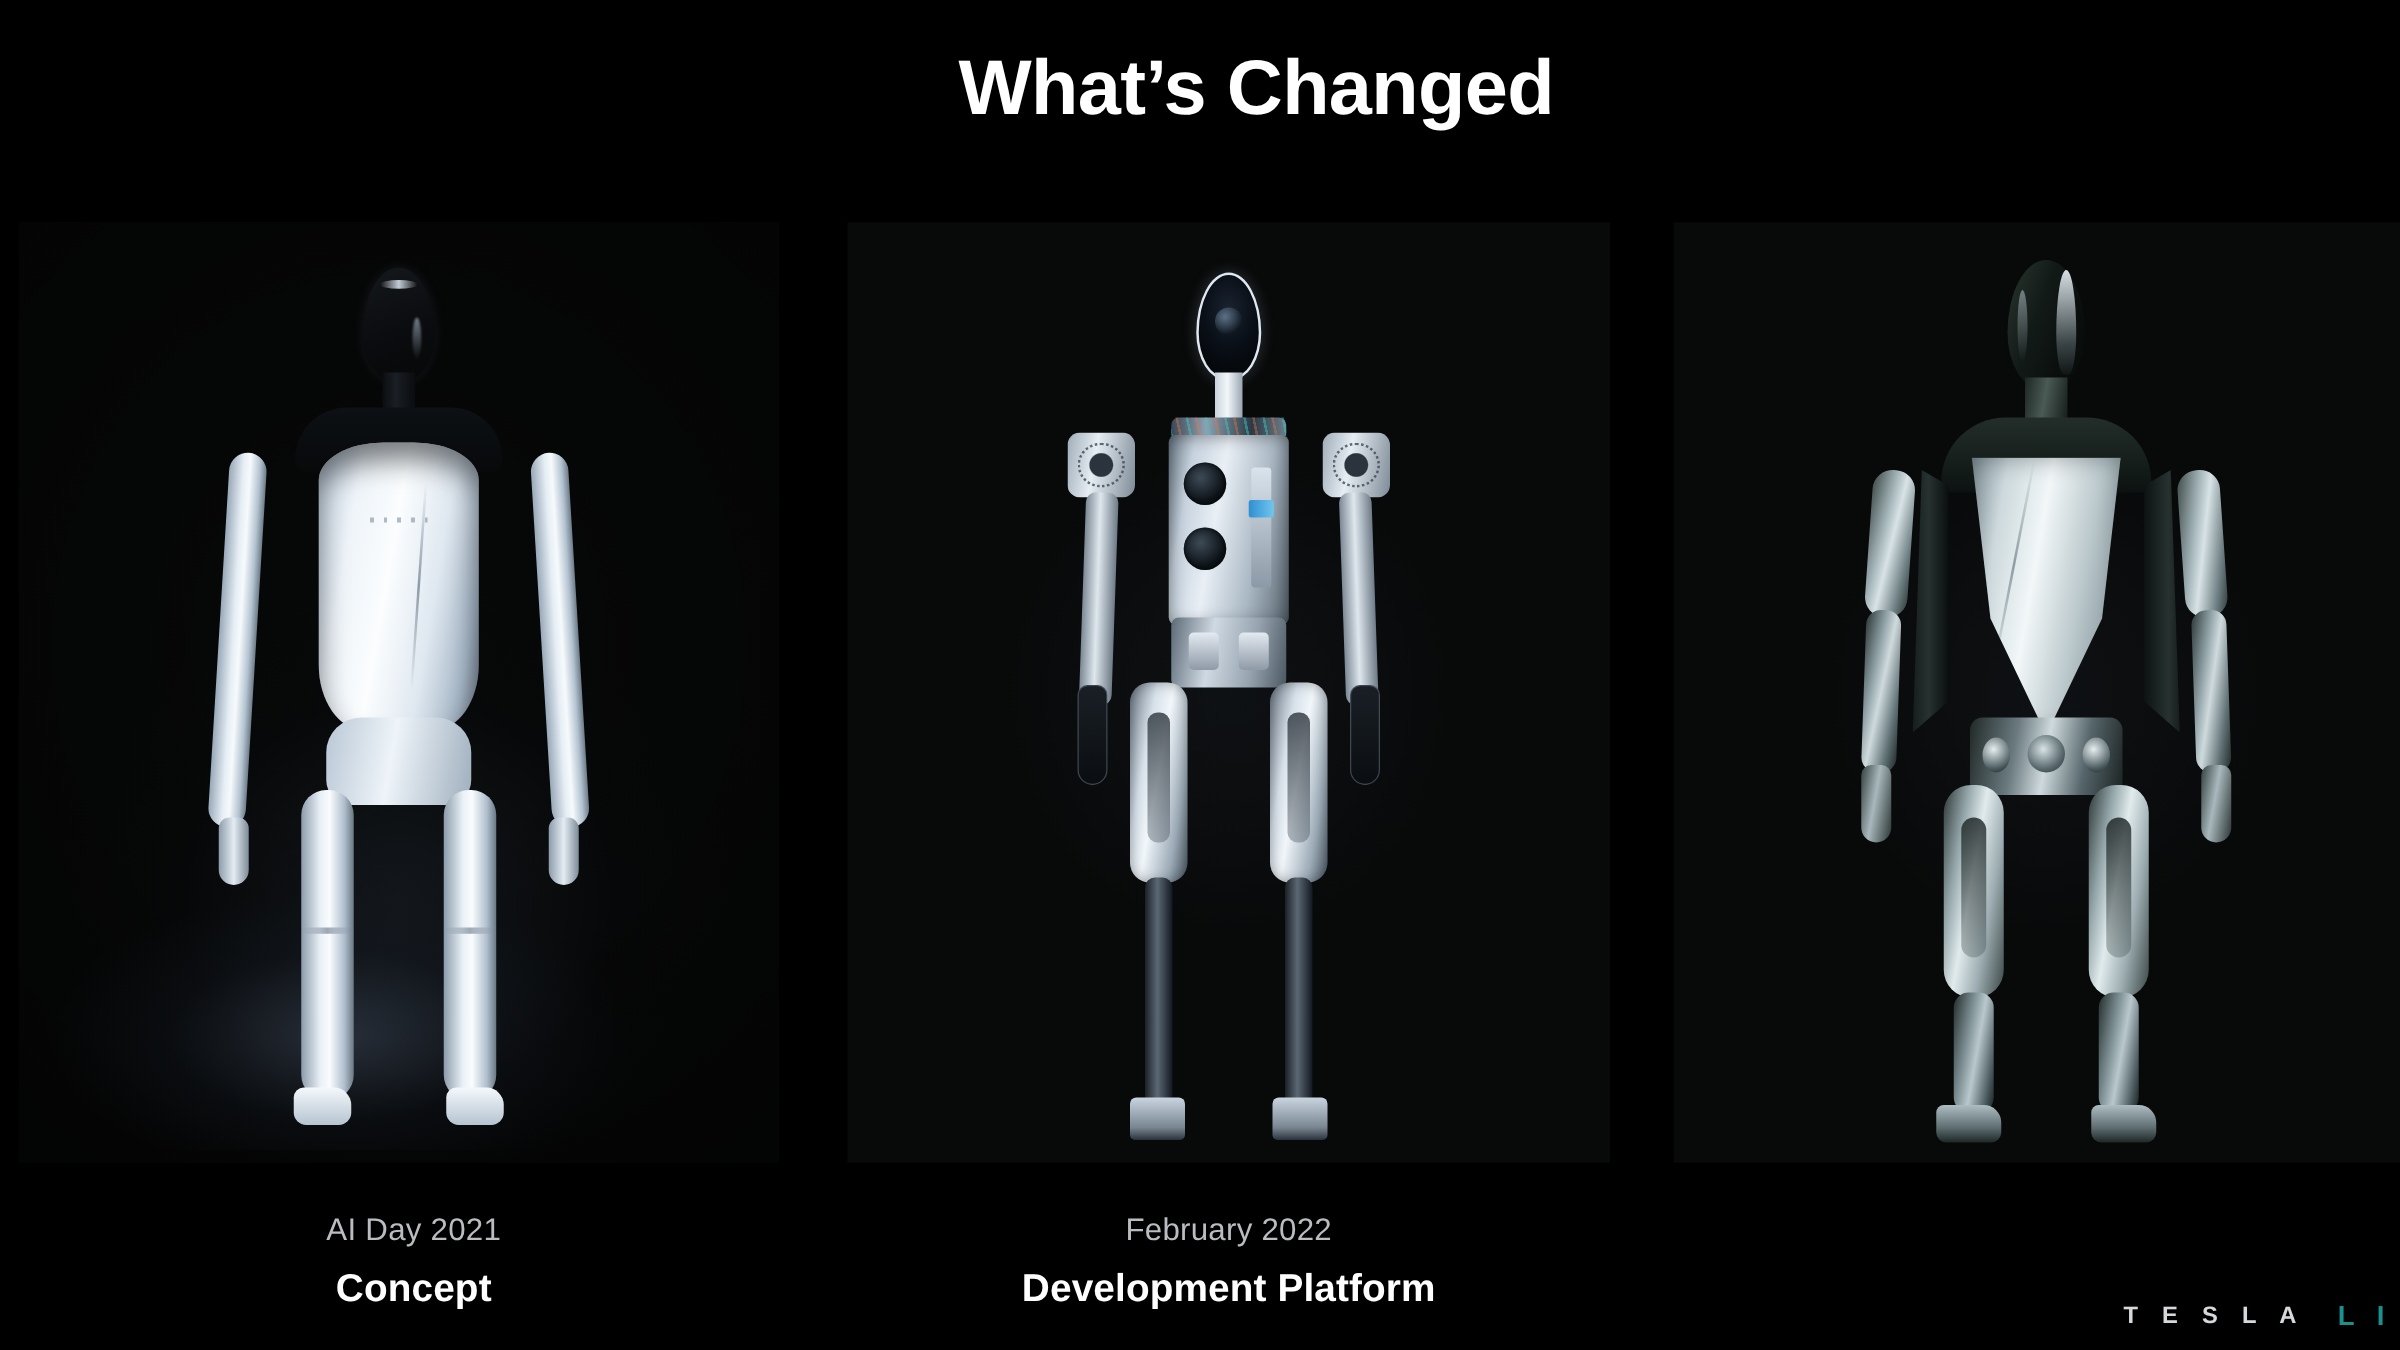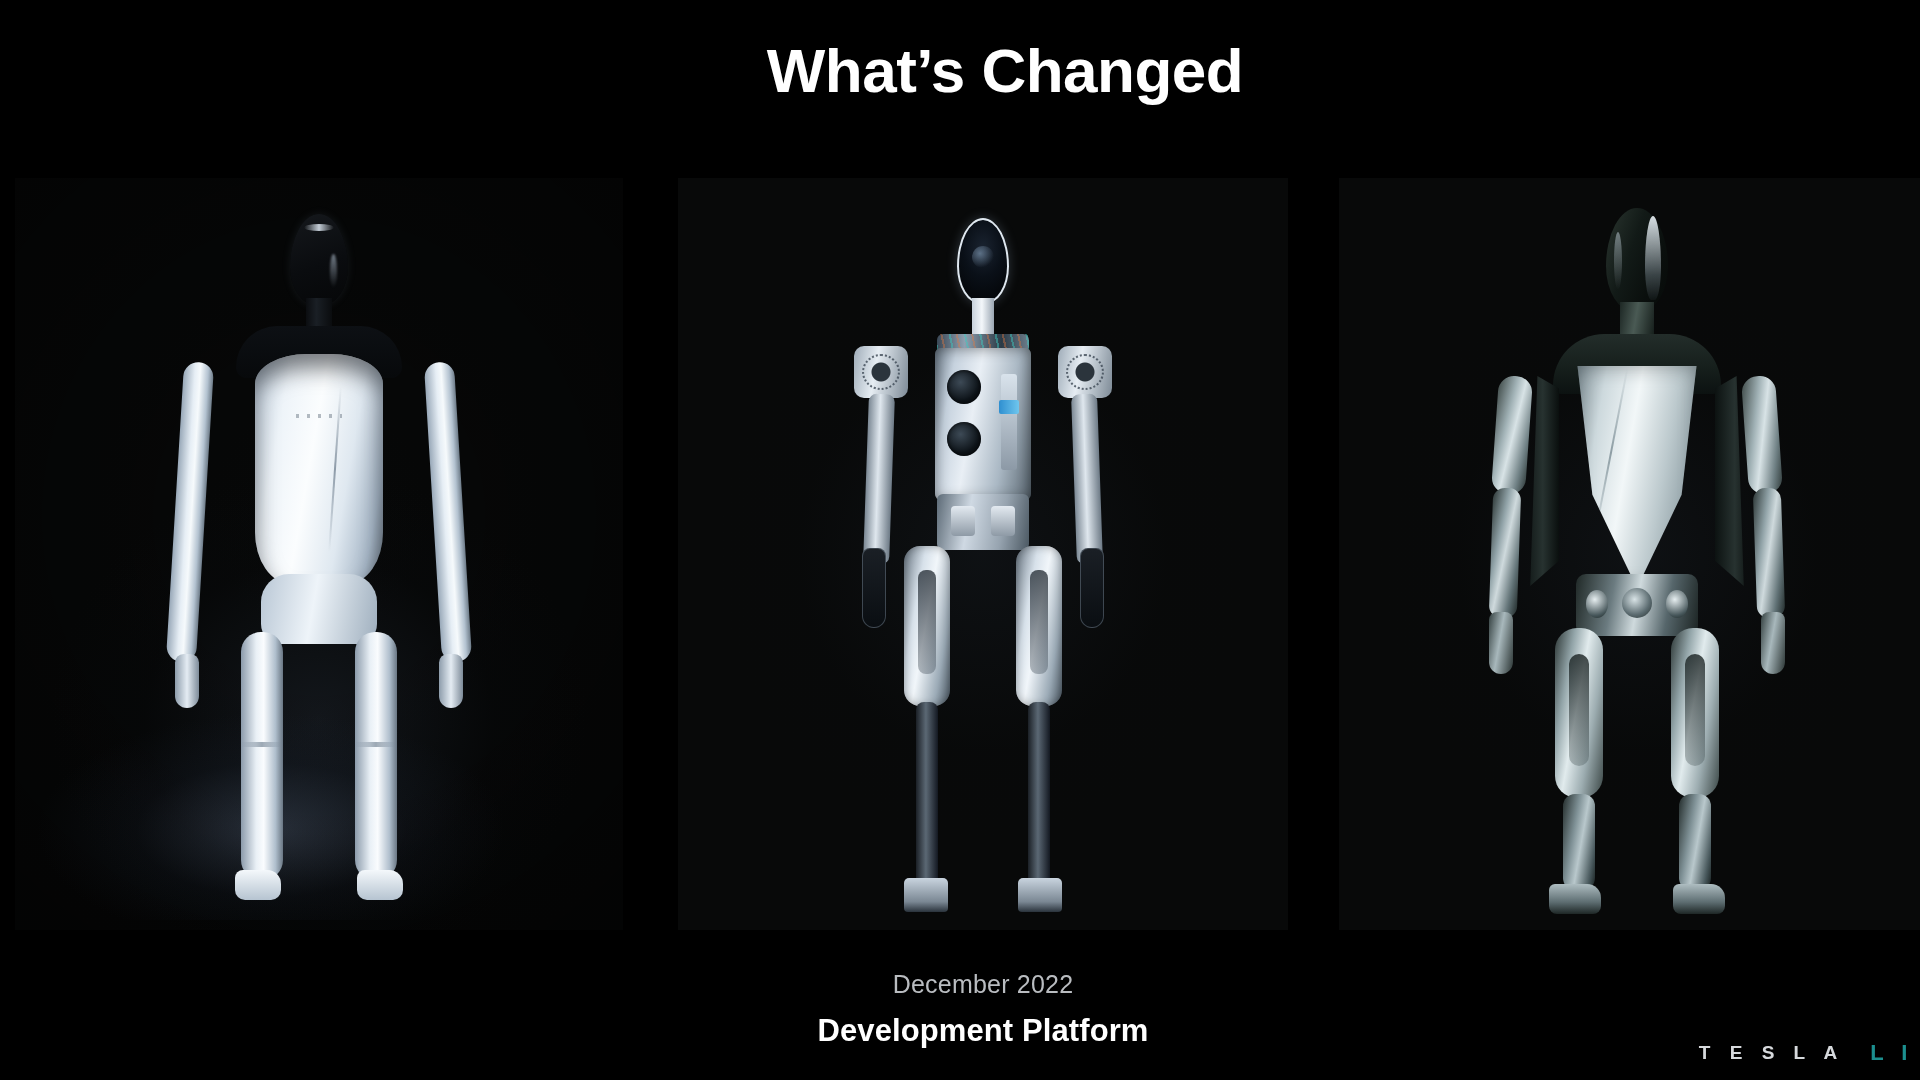--- a/index.html
+++ b/index.html
@@ -570,23 +570,25 @@
         <div class="shin l"></div>
         <div class="shin r"></div>
         <div class="foot l"></div>
         <div class="foot r"></div>
       </div>
     </div>
 
   </div>
 
   <div class="caption c0">
+    <div class="date">AI Day 2021</div>
+    <div class="label">Concept</div>
   </div>
   <div class="caption c1">
-    <div class="date">December 2022</div>
+    <div class="date">February 2022</div>
     <div class="label">Development Platform</div>
   </div>
   <div class="caption c2">
   </div>
 
   <div class="watermark">
     <span class="tesla">T E S L A</span>
     <span class="live">L I V E</span>
   </div>
 

